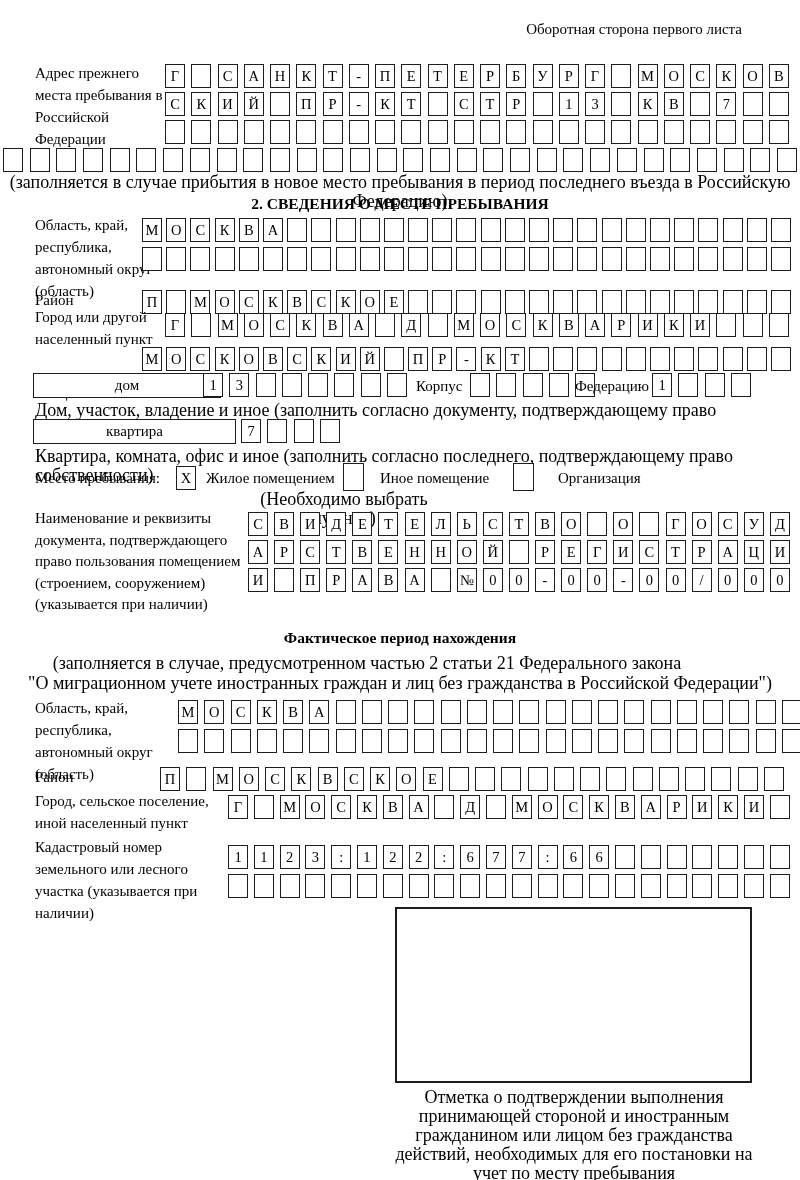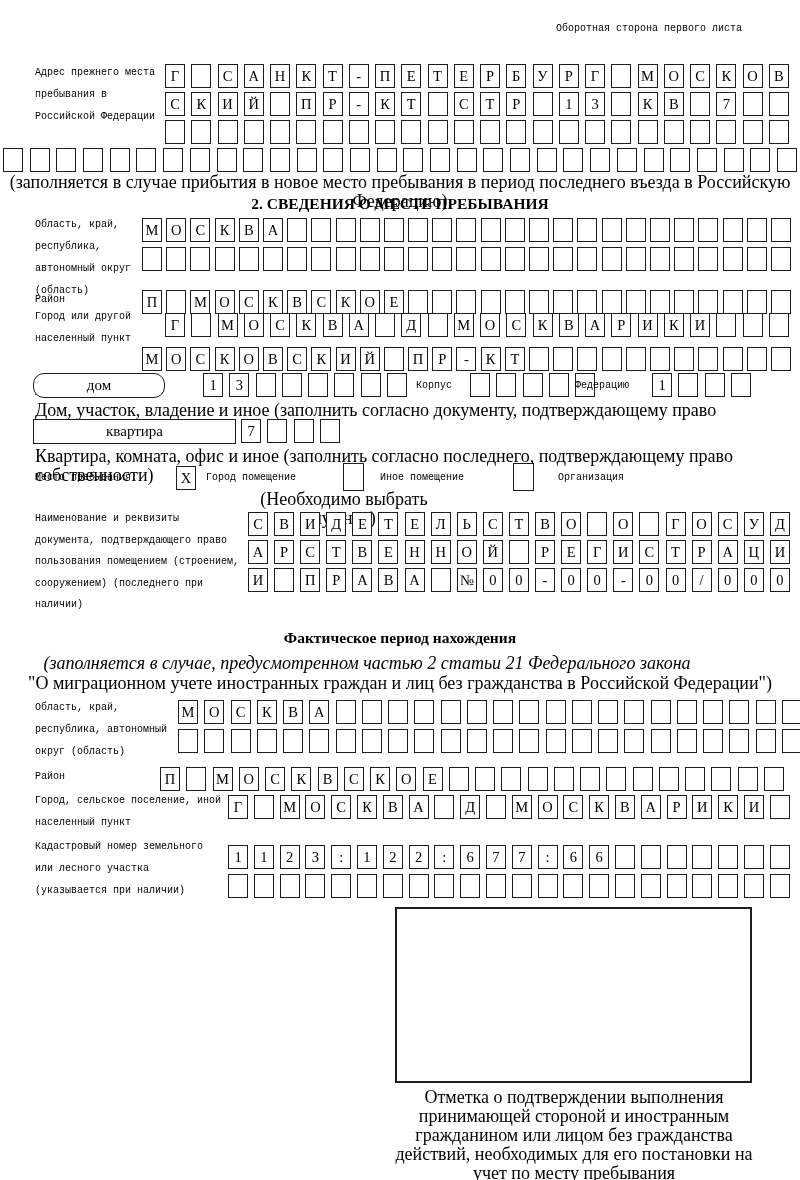--- a/index.html
+++ b/index.html
@@ -3,21 +3,21 @@
 <meta charset="utf-8">
 <style>
   html,body{margin:0;padding:0;background:#fff;}
   body{width:800px;height:1180px;position:relative;font-family:"Liberation Serif","DejaVu Serif",serif;color:#000;}
   .abs{position:absolute;}
   .cells{display:flex;}
   .cell{flex:none;width:20px;height:24px;box-sizing:border-box;border:1.6px solid #1d1d1d;
         display:flex;align-items:center;justify-content:center;
         font-size:14.5px;line-height:1;background:#fff;}
   .g24{gap:6.25px}.g27{gap:4.2px}.g30{gap:6.7px}.g21{gap:6.1px}.g22{gap:5.8px}
-  .label{font-size:10px;line-height:22px;font-family:Liberation Mono, monospace;}
+  .label{font-size:15px;line-height:22px;}
   .small{font-size:18px;line-height:19px;}
   .center{text-align:center;}
   .bold{font-weight:bold;}
   .widebox{box-sizing:border-box;border:1.6px solid #1d1d1d;height:25px;
            display:flex;align-items:center;justify-content:center;font-size:15px;background:#fff;}
   .optbox{flex:none;width:21px;height:28px;box-sizing:border-box;border:1.6px solid #1d1d1d;
           display:flex;align-items:center;justify-content:center;font-size:15px;background:#fff;}
   .stampbox{box-sizing:border-box;border:2px solid #1d1d1d;background:#fff;}
 </style>
 </head>
@@ -283,21 +283,21 @@
     <div class="cell"></div>
     <div class="cell"></div>
     <div class="cell"></div>
     <div class="cell"></div>
     <div class="cell"></div>
     <div class="cell"></div>
     <div class="cell"></div>
     <div class="cell"></div>
   </div>
 
-<div class="abs widebox" style="left:33px;top:373px;width:132px;border-radius:11px;">дом</div>
+<div class="abs widebox" style="left:33px;top:373px;width:188px;">дом</div>
 <div class="abs cells g24" style="left:203px;top:373px;">
     <div class="cell">1</div>
     <div class="cell">3</div>
     <div class="cell"></div>
     <div class="cell"></div>
     <div class="cell"></div>
     <div class="cell"></div>
     <div class="cell"></div>
     <div class="cell"></div>
   </div>
@@ -322,28 +322,28 @@
 <div class="abs cells g24" style="left:241px;top:419px;">
     <div class="cell">7</div>
     <div class="cell"></div>
     <div class="cell"></div>
     <div class="cell"></div>
   </div>
 <div class="abs small" style="left:35px;top:447px;width:760px;">Квартира, комната, офис и иное (заполнить согласно последнего, подтверждающему право собственности)</div>
 
 <div class="abs label" style="left:35px;top:467px;">Место пребывания:</div>
 <div class="abs cell" style="left:176px;top:466px;">X</div>
-<div class="abs label" style="left:206px;top:467px;">Город помещение</div>
+<div class="abs label" style="left:206px;top:467px;">Жилое помещением</div>
 <div class="abs optbox" style="left:343px;top:463px;"></div>
 <div class="abs label" style="left:380px;top:467px;">Иное помещение</div>
 <div class="abs optbox" style="left:513px;top:463px;"></div>
 <div class="abs label" style="left:558px;top:467px;text-align:right;">Организация</div>
 <div class="abs small" style="left:244px;top:490px;width:200px;text-align:center;">(Необходимо выбрать нужное)</div>
 
-<div class="abs label" style="left:35px;top:508px;width:210px;line-height:21.5px;">Наименование и реквизиты документа, подтверждающего право пользования помещением (строением, сооружением) (последнего при наличии)</div>
+<div class="abs label" style="left:35px;top:508px;width:210px;line-height:21.5px;">Наименование и реквизиты документа, подтверждающего право пользования помещением (строением, сооружением) (указывается при наличии)</div>
 <div class="abs cells g21" style="left:248px;top:512px;">
     <div class="cell">С</div>
     <div class="cell">В</div>
     <div class="cell">И</div>
     <div class="cell">Д</div>
     <div class="cell">Е</div>
     <div class="cell">Т</div>
     <div class="cell">Е</div>
     <div class="cell">Л</div>
     <div class="cell">Ь</div>
@@ -401,21 +401,21 @@
     <div class="cell">-</div>
     <div class="cell">0</div>
     <div class="cell">0</div>
     <div class="cell">/</div>
     <div class="cell">0</div>
     <div class="cell">0</div>
     <div class="cell">0</div>
   </div>
 
 <div class="abs bold center" style="left:0;top:629px;width:800px;font-size:15.5px;">Фактическое период нахождения</div>
-<div class="abs small center" style="left:0;top:654px;width:734px;font-style:italic;">(заполняется в случае, предусмотренном частью 2 статьи 21 Федерального закона</div>
+<div class="abs small center" style="left:0;top:654px;width:734px;">(заполняется в случае, предусмотренном частью 2 статьи 21 Федерального закона</div>
 <div class="abs small center" style="left:0;top:674px;width:800px;">"О миграционном учете иностранных граждан и лиц без гражданства в Российской Федерации")</div>
 
 <div class="abs label" style="left:35px;top:697px;width:140px;">Область, край, республика, автономный округ (область)</div>
 <div class="abs cells g24" style="left:178px;top:700px;">
     <div class="cell">М</div>
     <div class="cell">О</div>
     <div class="cell">С</div>
     <div class="cell">К</div>
     <div class="cell">В</div>
     <div class="cell">А</div>

